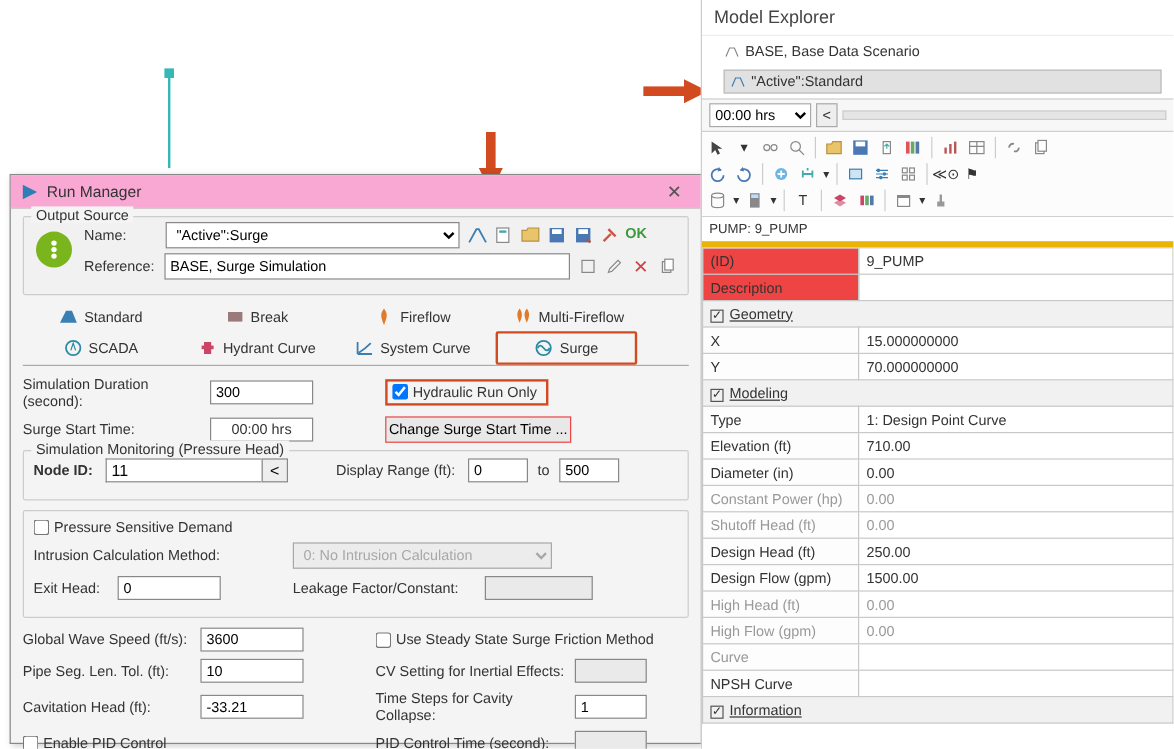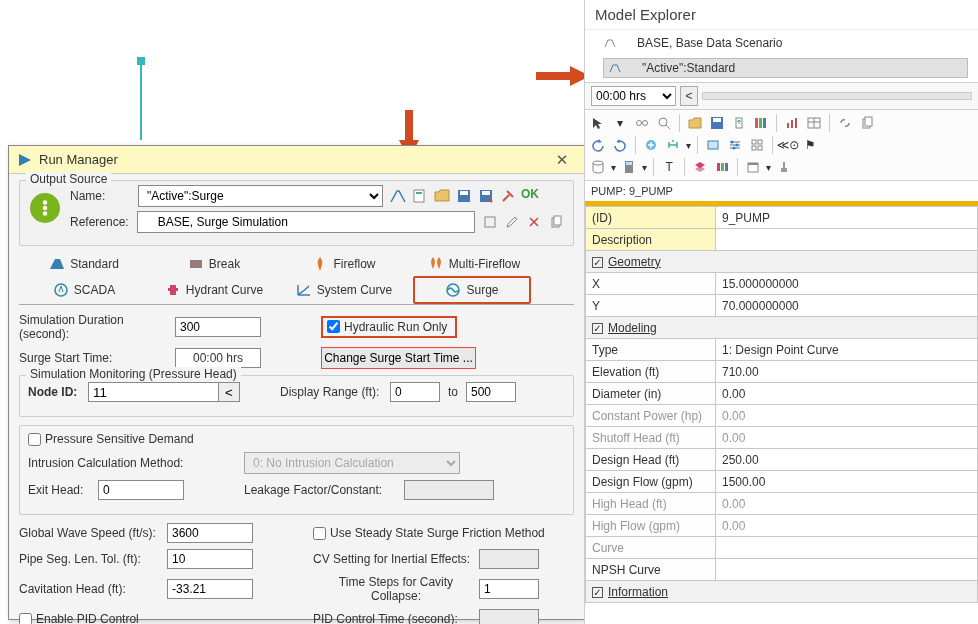--- a/index.html
+++ b/index.html
@@ -5,42 +5,42 @@
 * { box-sizing: border-box; margin: 0; padding: 0; }
 body { font-family: "Segoe UI", Tahoma, Arial, sans-serif; font-size: 12px; background: #fff; color: #333; position: relative; width: 978px; height: 624px; overflow: hidden; }
 
 
 .canvas-bg { position: absolute; left: 0; top: 0; width: 580px; height: 145px; background: #fff; }
 .canvas-line-v { position: absolute; left: 140px; top: 60px; width: 2px; height: 80px; background: #36b8b8; }
 .canvas-dot { position: absolute; left: 137px; top: 57px; width: 8px; height: 8px; background: #36b8b8; }
 
 
 .run-manager { position: absolute; left: 8px; top: 145px; width: 577px; height: 475px; border: 1px solid #888; background: #f4f4f4; box-shadow: 2px 2px 6px rgba(0,0,0,.2); }
-.titlebar { display: flex; align-items: center; height: 28px; padding: 0 8px; background: #fef9c3; border-bottom: 1px solid #ccc; }
+.titlebar { display: flex; align-items: center; height: 28px; padding: 0 8px; background: #f9a8d4; border-bottom: 1px solid #ccc; }
 .titlebar .icon { width: 16px; height: 16px; margin-right: 6px; color: #3a7fb3; }
 .titlebar .title { flex: 1; font-size: 13px; }
 .titlebar .close { width: 28px; text-align: center; font-size: 15px; cursor: pointer; color: #555; }
 
 .body { padding: 6px 10px 10px; }
 .output-source { border: 1px solid #ccc; border-radius: 2px; padding: 4px 8px 8px; background: #f1f1f1; margin-bottom: 6px; position: relative; }
 .output-source .os-title { position: absolute; top: -9px; left: 6px; background: #f4f4f4; padding: 0 4px; font-size: 12px; }
 .source-icon { position: absolute; left: 10px; top: 12px; width: 30px; height: 30px; border-radius: 50%; background: #7ab51d; display: flex; align-items: center; justify-content: center; }
 .source-icon svg { width: 18px; height: 18px; fill: #fff; }
 
 .row { display: flex; align-items: center; margin-bottom: 4px; }
 .name-row { margin-left: 42px; }
 .name-row label { width: 68px; }
 .name-row select { width: 245px; height: 22px; border: 1px solid #888; background: #fff; font-size: 12px; padding-left: 4px; }
 .icon-strip { display: flex; gap: 4px; margin-left: 6px; }
 .icon-strip .tb { width: 18px; height: 18px; display: flex; align-items: center; justify-content: center; cursor: pointer; }
 .ok-btn { color: #3c9a3c; font-weight: bold; font-size: 12px; cursor: pointer; }
 
 .ref-row { margin-left: 42px; }
 .ref-row label { width: 68px; }
-.ref-row input { width: 344px; height: 22px; border: 1px solid #888; background: #fff; padding-left: 20px; font-size: 12px; }
+.ref-row input { width: 344px; height: 22px; border: 1px solid #888; background: #fff; padding-left: 4px; font-size: 12px; }
 
 
 .tabs { display: flex; flex-wrap: wrap; border-bottom: 1px solid #aaa; margin-bottom: 8px; }
 .tab { display: flex; align-items: center; gap: 5px; padding: 4px 0; width: 130px; cursor: pointer; font-size: 12px; justify-content: center; }
 .tab svg, .tab .ticon { width: 16px; height: 16px; }
 .tab-surge { border: 2px solid #d24a1f; border-radius: 2px; width: 118px; margin-left: 4px; }
 
 
 .frow { display: flex; align-items: center; margin-bottom: 6px; font-size: 12px; }
 .frow label.l1 { width: 156px; }
@@ -58,39 +58,39 @@
 .intrusion-area { border: 1px solid #ccc; padding: 6px 8px 8px; margin-bottom: 8px; border-radius: 2px; }
 .disabled-input { background: #eaeaea !important; color: #888; }
 select.dropdown { height: 22px; border: 1px solid #888; background: #eaeaea; font-size: 12px; padding-left: 4px; width: 216px; color: #888; }
 
 .cb { width: 13px; height: 13px; margin-right: 4px; }
 
 
 .model-explorer { position: absolute; right: 0; top: 0; width: 394px; height: 624px; border-left: 1px solid #ccc; background: #fff; }
 .me-title { padding: 6px 10px; font-size: 15px; color: #444; border-bottom: 1px solid #eee; }
 .me-tree { padding: 4px 10px 4px 18px; }
-.me-tree .tree-row { display: flex; align-items: flex-start; gap: 20px; padding: 2px 0; font-size: 12px; }
+.me-tree .tree-row { display: flex; align-items: flex-start; gap: 4px; padding: 2px 0; font-size: 12px; }
 .me-tree .active-row { background: #e1e1e1; border: 1px solid #bbb; padding-left: 4px; }
 
 .time-bar { display: flex; align-items: center; padding: 3px 6px; border-top: 1px solid #d0d0d0; border-bottom: 1px solid #d0d0d0; background: #f7f7f7; gap: 4px; }
 .time-bar select { width: 85px; height: 20px; border: 1px solid #aaa; background: #fff; font-size: 12px; }
 .time-bar .lt { width: 18px; height: 20px; border: 1px solid #aaa; background: #eee; display: flex; align-items: center; justify-content: center; cursor: pointer; }
 .time-bar .slider-track { flex: 1; height: 8px; background: #e5e5e5; border: 1px solid #ccc; }
 
 .me-toolbars { padding: 2px 4px; border-bottom: 1px solid #d0d0d0; background: #fcfcfc; }
 .me-toolbars .trow { display: flex; align-items: center; gap: 4px; padding: 2px 0; flex-wrap: wrap; }
 .me-toolbars .tbtn { width: 18px; height: 18px; display: flex; align-items: center; justify-content: center; cursor: pointer; border-radius: 2px; }
 .sep { width: 1px; height: 18px; background: #ccc; margin: 0 2px; }
 
 .pump-header { padding: 4px 6px; background: #fff; border-bottom: 5px solid #eab308; font-size: 11px; }
 
 .prop-table { width: 100%; border-collapse: collapse; font-size: 12px; }
 .prop-table td { border: 1px solid #c8c8c8; padding: 3px 6px; height: 22px; }
 .prop-table td.key { width: 130px; background: #fdfdfd; }
-.prop-table td.keytop { background: #fef9c3; }
+.prop-table td.keytop { background: #ef4444; }
 .prop-table td.section { background: #f1f1f1; font-weight: normal; text-decoration: underline; }
 .prop-table td.section .cb-sq { display: inline-block; width: 11px; height: 11px; border: 1px solid #555; text-align: center; line-height: 9px; font-size: 10px; margin-right: 5px; }
 .prop-table td.dim { color: #999; }
 
 
 .arrow { position: absolute; fill: #d24a1f; }
 
 input[type=checkbox] { width: 13px; height: 13px; }
 </style>
 </head>
@@ -314,21 +314,21 @@
       <label style="width:148px;">Pipe Seg. Len. Tol. (ft):</label>
       <input class="tbox" type="text" value="10" style="">
       <div style="width:60px;"></div>
       <label style="width:166px;">CV Setting for Inertial Effects:</label>
       <input class="tbox disabled-input" style="width: 60px;" type="text" disabled="">
     </div>
     <div class="frow">
       <label style="width:148px;">Cavitation Head (ft):</label>
       <input class="tbox" type="text" value="-33.21" style="">
       <div style="width:60px;"></div>
-      <label style="width:166px;text-align:center;">Time Steps for Cavity Collapse:</label>
+      <label style="width:166px;">Time Steps for Cavity Collapse:</label>
       <input class="tbox" style="width: 60px;" type="text" value="1">
     </div>
     <div class="frow">
       <input type="checkbox" class="cb" style="">
       <label style="width:131px;">Enable PID Control</label>
       <div style="width:146px;"></div>
       <label style="width:166px;">PID Control Time (second):</label>
       <input class="tbox disabled-input" style="width: 60px;" type="text" disabled="">
     </div>
   </div>

